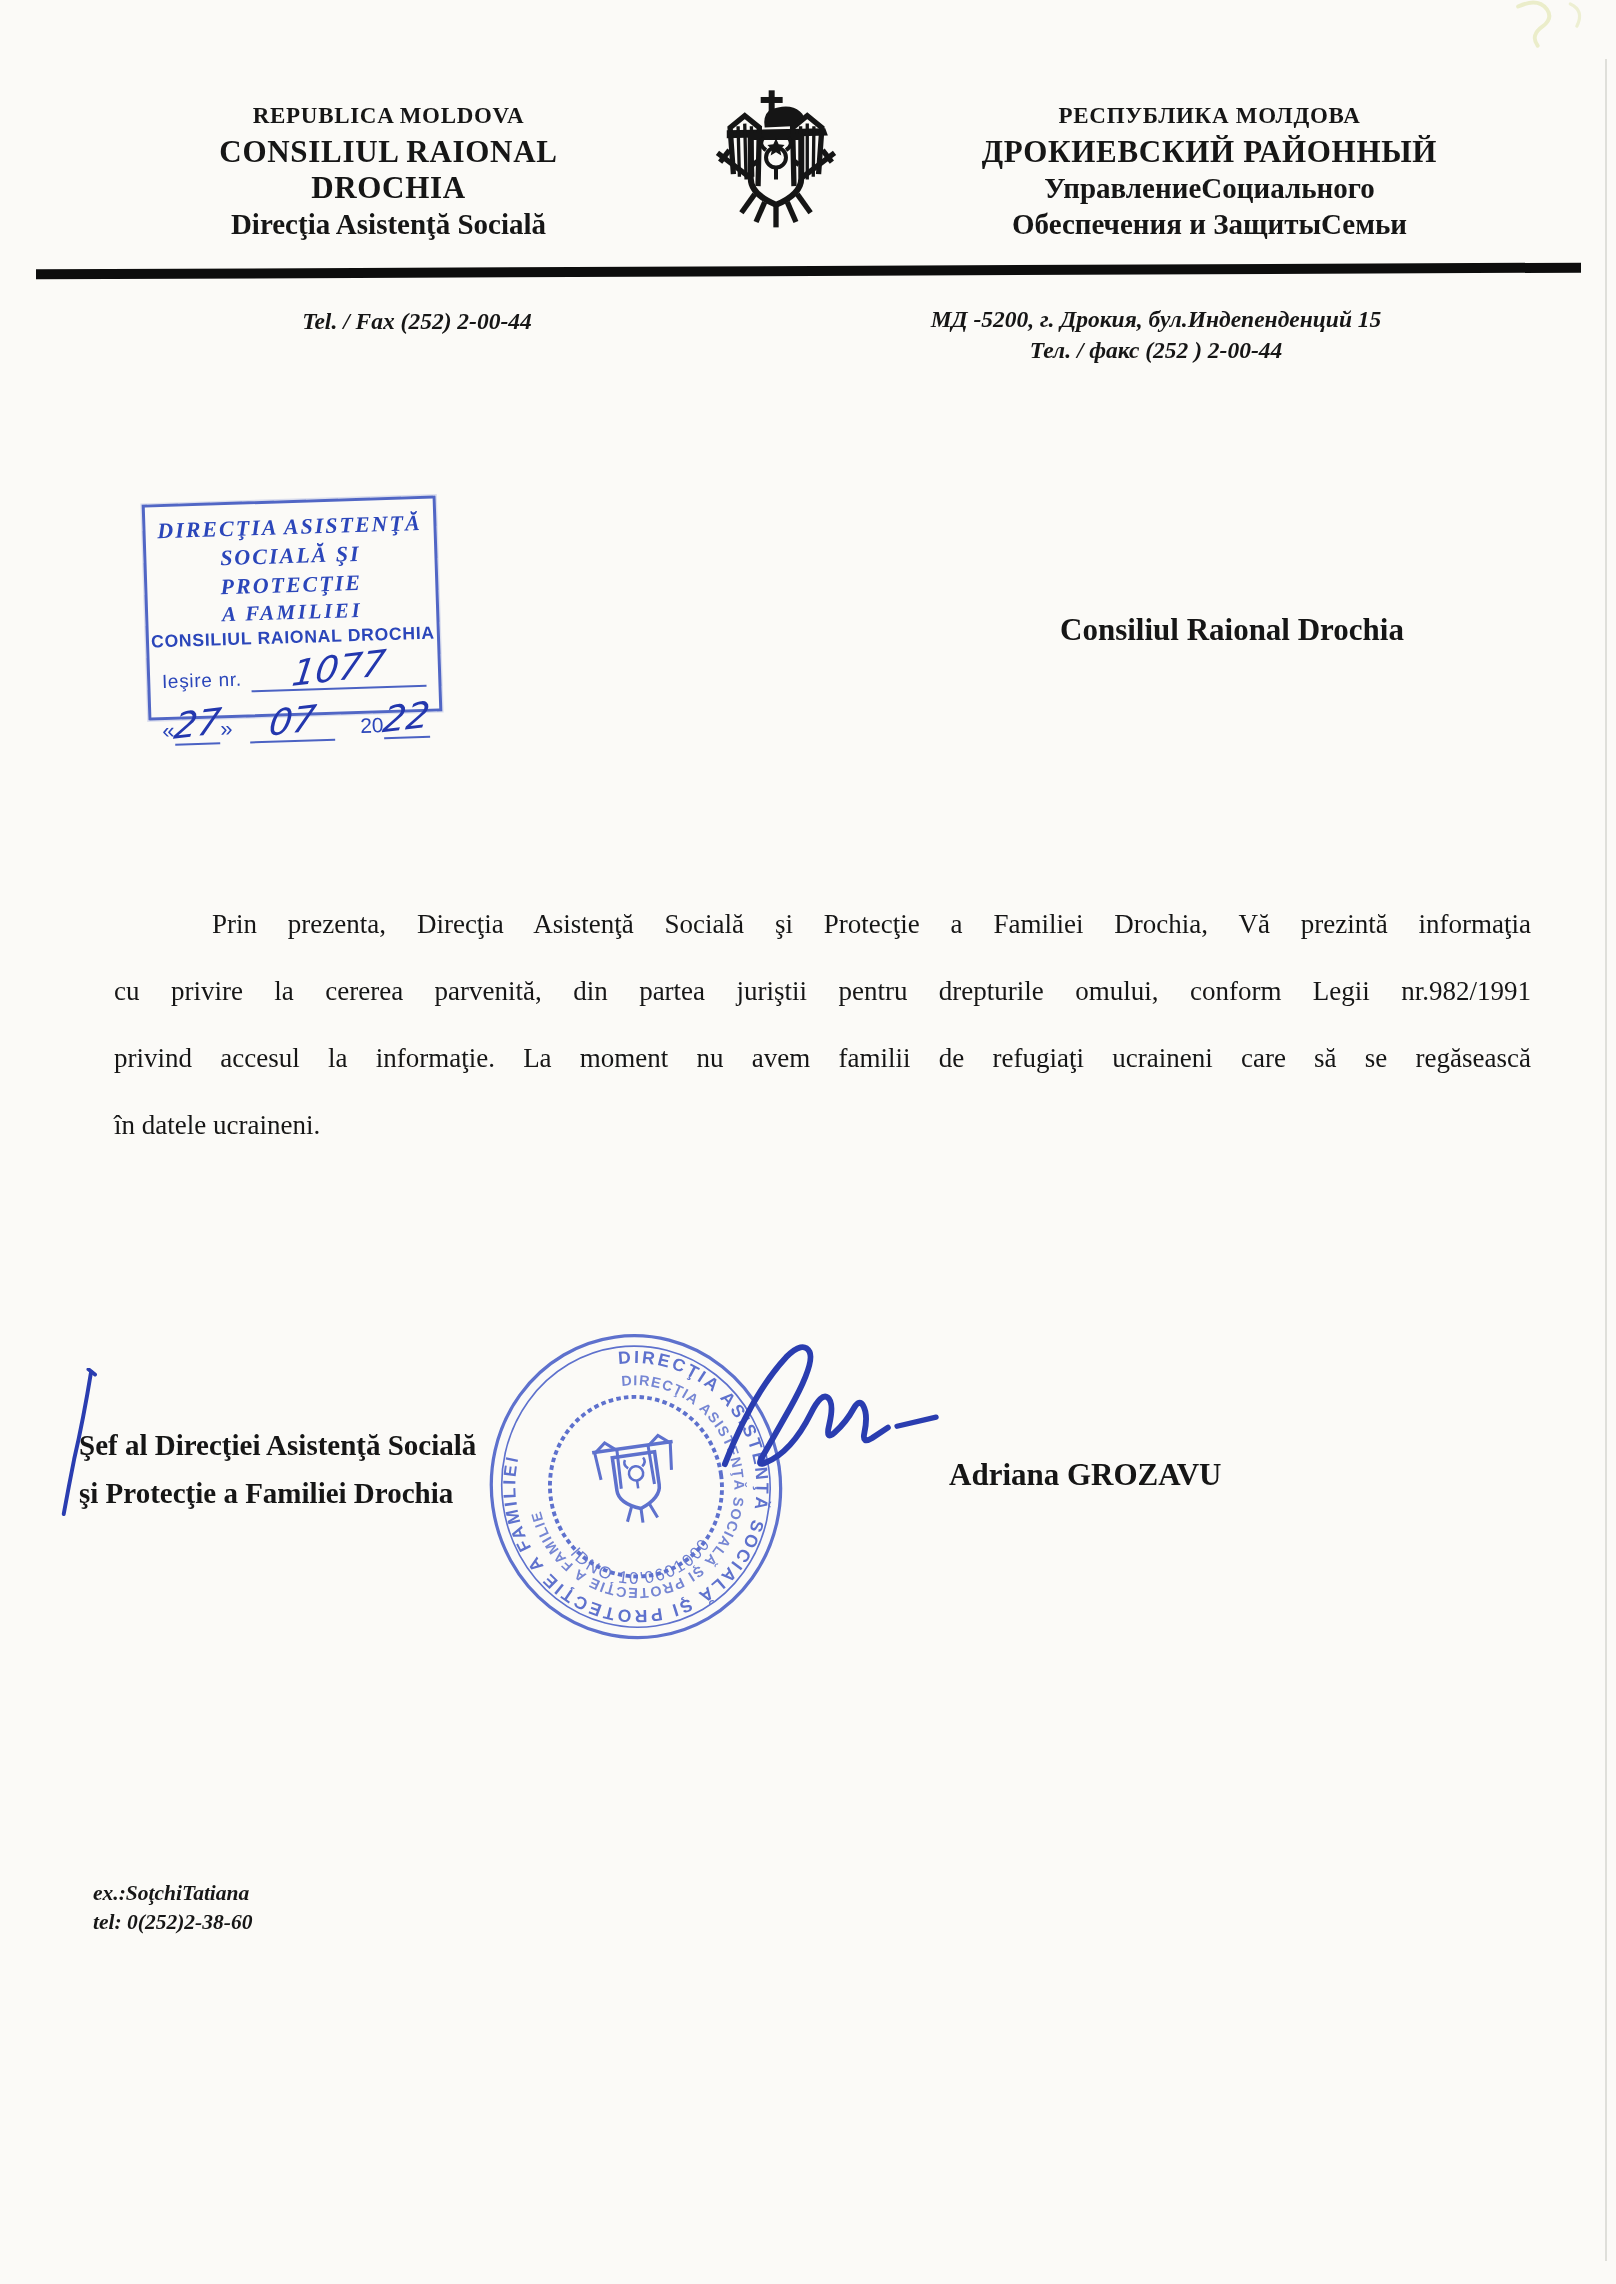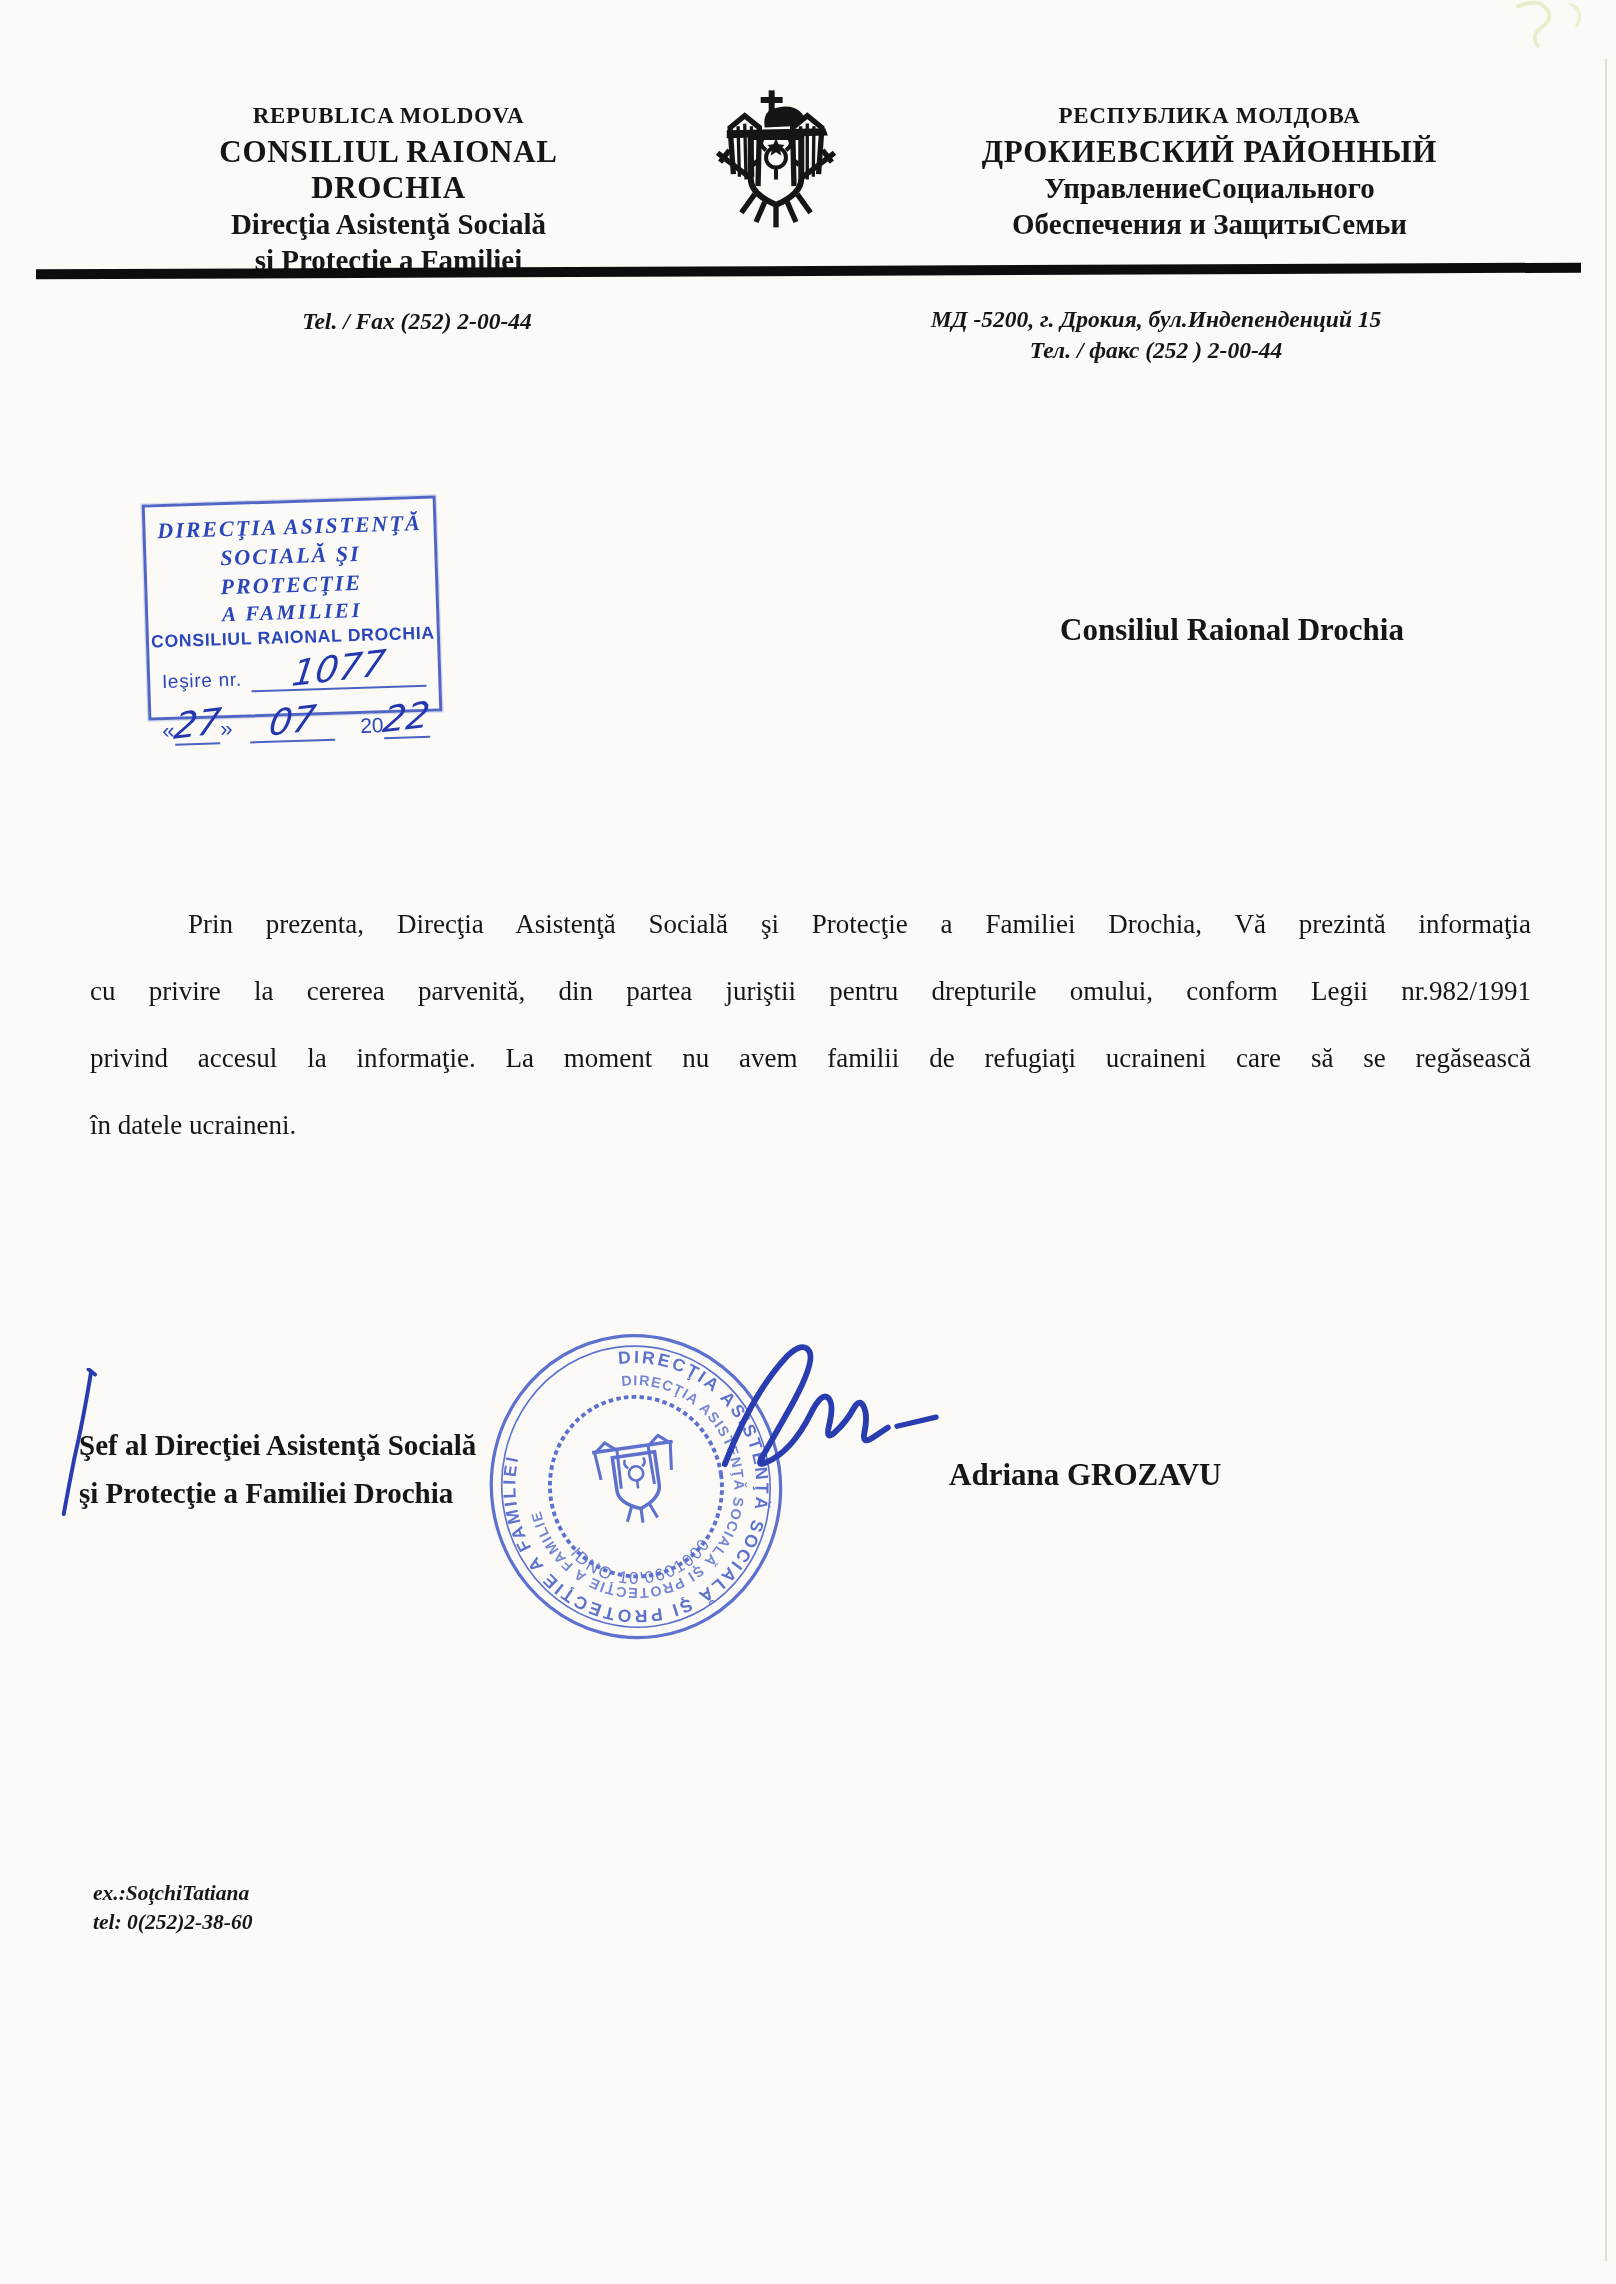--- a/index.html
+++ b/index.html
@@ -50,21 +50,21 @@
   .date-row .q{font-family:"Liberation Sans",sans-serif;font-size:22px;padding-bottom:1.3px;}
   .seg{border-bottom:2.6px solid rgba(43,70,186,.85);text-align:center;}
   .seg-day{width:59px;}
   .seg-month{width:111px;margin-left:17px;}
   .seg-year{width:46px;}
   .yp{font-family:"Liberation Sans",sans-serif;font-size:21px;padding-bottom:1.3px;margin-left:25px;}
 
   
   .addressee{left:1060px;top:612px;font-size:31px;font-weight:bold;}
   .body-text{left:90px;top:891px;width:1441px;font-size:27px;}
-  .body-line{line-height:67px;text-align:justify;text-align-last:justify;white-space:normal;}
+  .body-line{line-height:67px;text-align:justify;text-align-last:justify;white-space:normal;margin-left:24px;}
   .body-line.first{text-indent:98px;}
   .body-line.last{text-align:left;text-align-last:left;}
 
   
   .sig-title{left:79px;top:1421px;font-size:29px;font-weight:bold;line-height:48px;}
   .sig-name{left:949px;top:1457px;font-size:31px;font-weight:bold;}
   .pen-slash{left:57px;top:1368px;width:46px;height:150px;}
   .round-stamp{left:483px;top:1329px;width:306px;height:316px;opacity:.82;transform:rotate(-8deg);}
   .signature-svg{left:713px;top:1335px;width:248px;height:163px;}
 
@@ -74,21 +74,20 @@
   .scan-line{left:1605px;top:59px;width:2px;height:2202px;background:#c9c9c2;opacity:.55;}
   .corner-mark{left:1492px;top:0;width:124px;height:98px;opacity:.55;}
 </style>
 </head>
 <body>
 
 <div class="abs hdr-block hdr-left">
   <div class="l1">REPUBLICA MOLDOVA</div>
   <div class="l2">CONSILIUL RAIONAL DROCHIA</div>
   <div class="l3">Direcţia  Asistenţă Socială</div>
-  <div class="l4">şi Protecţie a Familiei</div>
 </div>
 
 <svg class="abs emblem" viewBox="0 0 200 230" aria-hidden="true">
   <g fill="#151515">
     <rect x="89" y="2" width="9" height="34"></rect>
     <rect x="77" y="12" width="33" height="9"></rect>
     <path d="M90 32 q30 -12 46 2 q9 7 3 15 l-16 7 -40 2 q-3 -17 7 -26 z"></path>
     <path d="M26 62 l148 -3 4 11 -152 4 z"></path>
   </g>
   <g stroke="#151515" stroke-width="8" fill="none">

